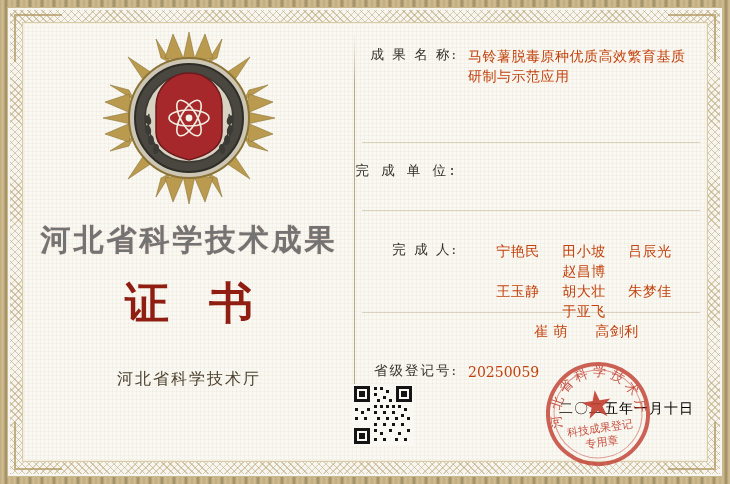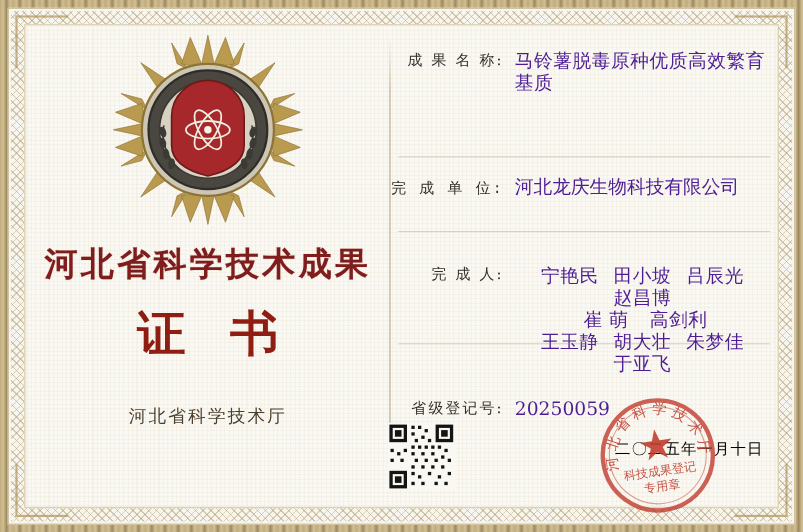--- a/index.html
+++ b/index.html
@@ -113,21 +113,21 @@
   
   .title-main {
     position: absolute;
     top: 196px;
     width: 100%;
     text-align: center;
     font-family: "DejaVu Serif", "Liberation Serif", serif;
     font-size: 30px;
     font-weight: bold;
     letter-spacing: 3px;
-    color: #7f1d1d;
+    color: #737373;
     text-shadow: 0 0 1px rgba(143,29,18,0.35);
   }
   .title-sub {
     position: absolute;
     top: 250px;
     width: 100%;
     text-align: center;
     font-family: Liberation Sans, sans-serif;
     font-size: 44px;
     font-weight: bold;
@@ -157,23 +157,23 @@
     width: 104px;
     flex: 0 0 104px;
     font-size: 13.5px;
     letter-spacing: 2px;
     text-align: right;
     padding-right: 10px;
     color: #32302a;
     white-space: nowrap;
   }
   .field-value {
-    font-size: 17px;
+    font-size: 14px;
     line-height: 20px;
-    color: #4c1d95;
+    color: #c2410c;
   }
   .field-value .line { display: block; letter-spacing: 0.5px; }
   .names-line {
     display: block;
     letter-spacing: 0.5px;
     text-align: center;
   }
   .names-line span { display: inline-block; width: 66px; }
 
   .row-title { position: absolute; top: 22px; left: 0; right: 6px; }
@@ -318,43 +318,43 @@
     </div>
 
     <div class="divider"></div>
 
     <div class="right-pane">
 
       <div class="row-title field">
         <div class="field-label">成 果 名 称:</div>
         <div class="field-value">
           <span class="line">马铃薯脱毒原种优质高效繁育基质</span>
+          <span class="line">研制与示范应用</span>
         </div>
       </div>
 
       <div class="hairline hl1"></div>
 
       <div class="row-unit field">
         <div class="field-label">完 成 单 位:</div>
-        <div class="field-value">河北龙庆生物科技有限公司</div>
       </div>
 
       <div class="hairline hl2"></div>
 
       <div class="row-people field">
         <div class="field-label">完 成 人:</div>
         <div class="field-value">
           <span class="names-line">
             <span>宁艳民</span><span>田小坡</span><span>吕辰光</span><span>赵昌博</span>
           </span>
           <span class="names-line">
-            <span>崔 萌</span><span>高剑利</span>
+            <span>王玉静</span><span>胡大壮</span><span>朱梦佳</span><span>于亚飞</span>
           </span>
           <span class="names-line">
-            <span>王玉静</span><span>胡大壮</span><span>朱梦佳</span><span>于亚飞</span>
+            <span>崔 萌</span><span>高剑利</span>
           </span>
         </div>
       </div>
 
       <div class="hairline hl3"></div>
 
       <div class="row-regno field">
         <div class="field-label">省级登记号:</div>
         <div class="field-value">20250059</div>
       </div>

